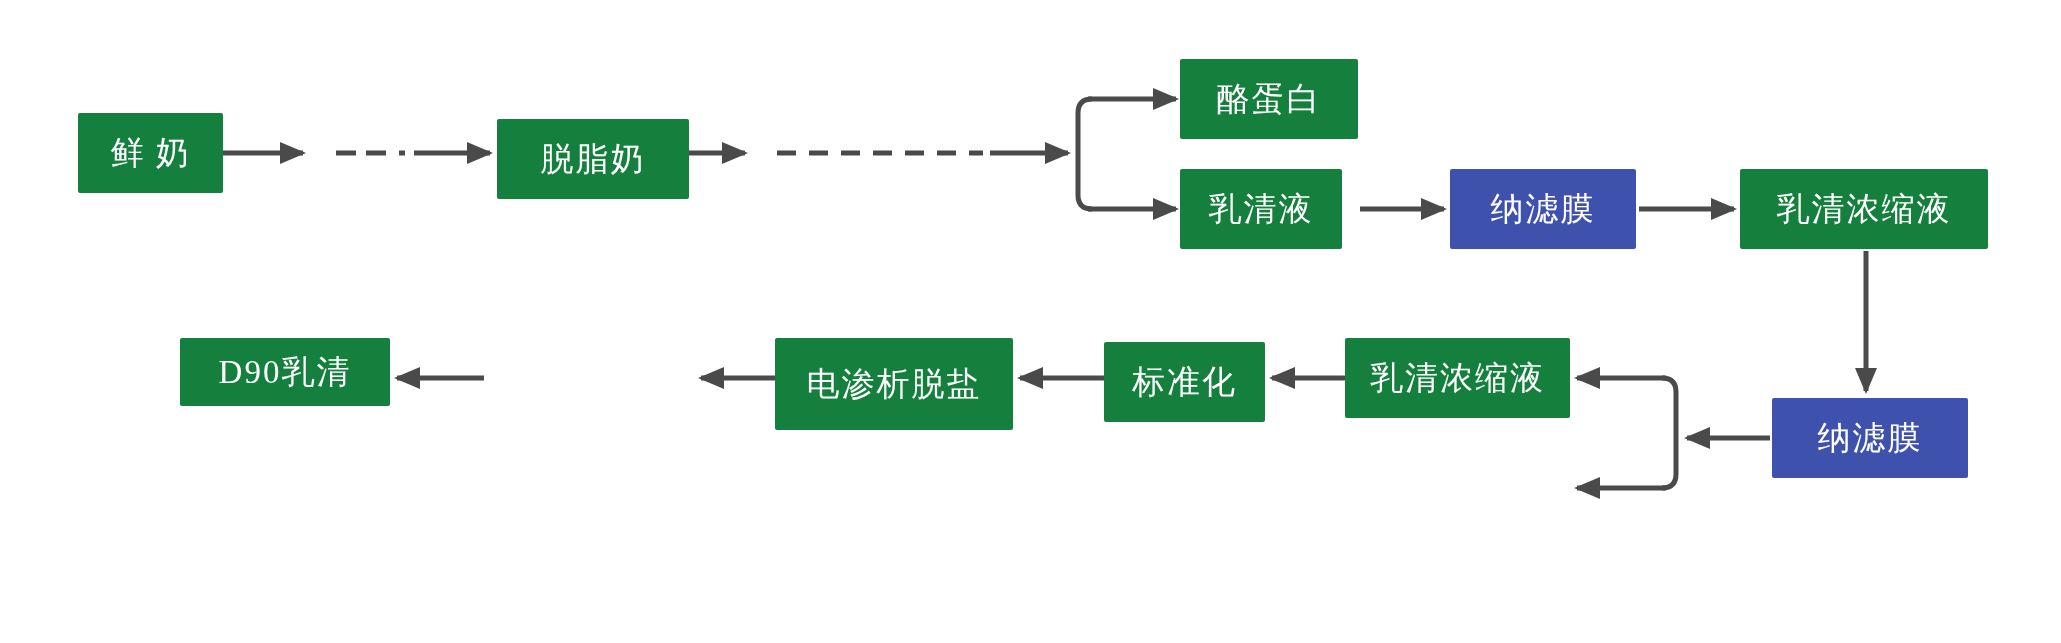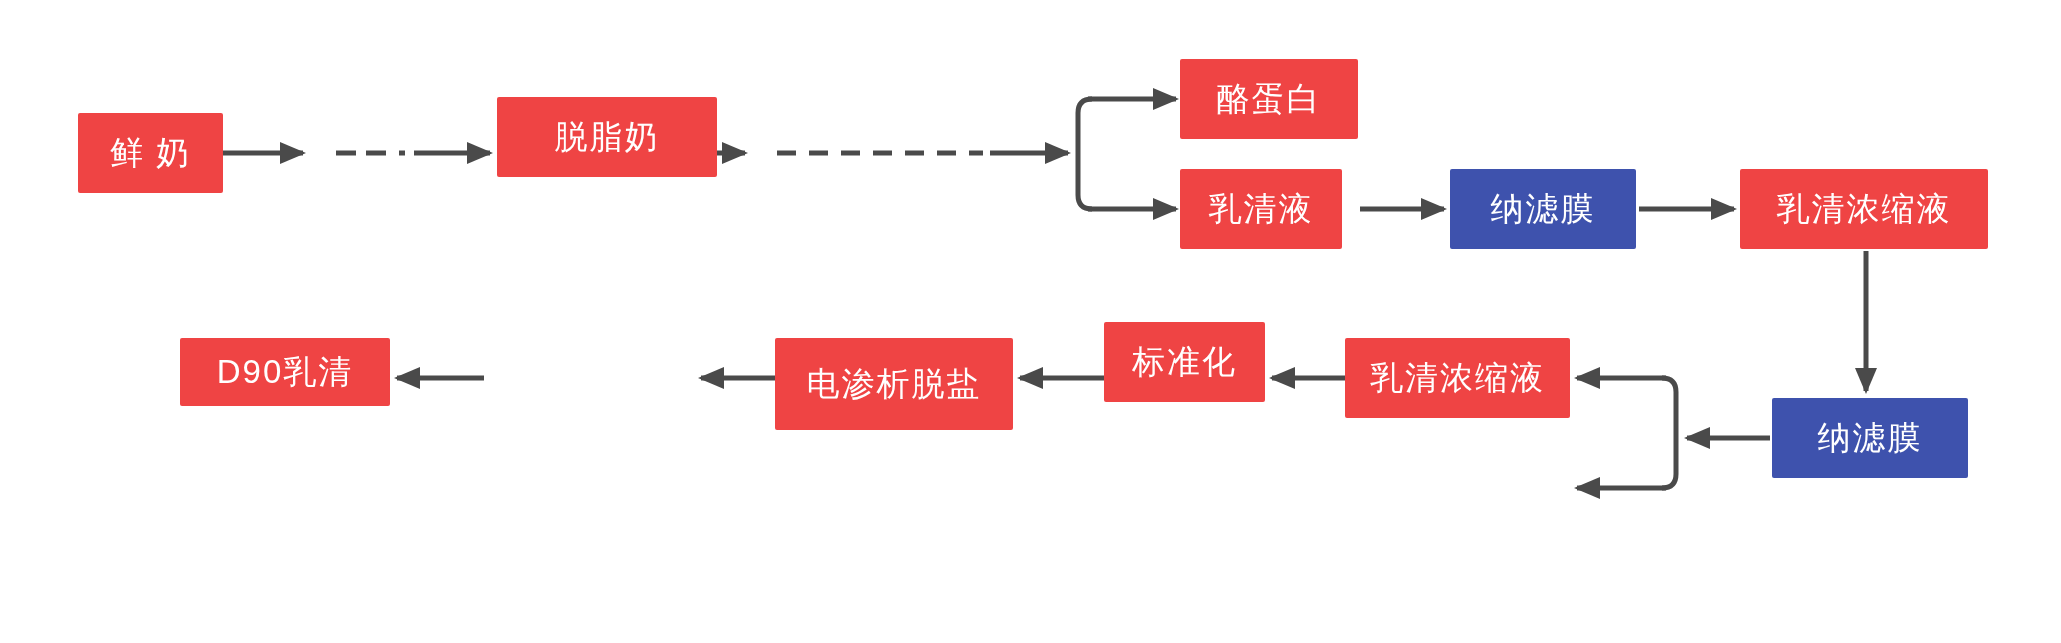--- a/index.html
+++ b/index.html
@@ -28,21 +28,21 @@
     align-items: center;
     justify-content: center;
     color: #ffffff;
     font-size: 33px;
     letter-spacing: 2px;
     font-weight: 400;
     border-radius: 2px;
     white-space: nowrap;
     box-sizing: border-box;
   }
-  .node.light { background: #ef4444; }
+  .node.light { background: #15803d; font-family: Liberation Serif, serif; }
   .node.dark  { background: #3E52AD; text-align: right; }
 
   .edge {
     stroke: #4A4A4A;
     stroke-width: 5;
     fill: none;
   }
   .bracket {
     stroke: #4A4A4A;
     stroke-width: 5;
@@ -97,25 +97,25 @@
     <path class="edge" d="M 1345 378 H 1272" marker-end="url(#ah)"></path>
 
     <path class="edge" d="M 1104 378 H 1020" marker-end="url(#ah)"></path>
 
     <path class="edge" d="M 775 378 H 701" marker-end="url(#ah)"></path>
 
     <path class="edge" d="M 484 378 H 397" marker-end="url(#ah)"></path>
   </svg>
 
   <div class="node light" style="left:78px;   top:113px; width:145px; height:80px">鲜 奶</div>
-  <div class="node light" style="left:497px;  top:97px; width:220px; height:80px">脱脂奶</div>
+  <div class="node light" style="left:497px;  top:119px; width:192px; height:80px">脱脂奶</div>
   <div class="node light" style="left:1180px; top:59px;  width:178px; height:80px">酪蛋白</div>
   <div class="node light" style="left:1180px; top:169px; width:162px; height:80px">乳清液</div>
   <div class="node dark" style="left:1450px; top:169px; width:186px; height:80px">纳滤膜</div>
   <div class="node light" style="left:1740px; top:169px; width:248px; height:80px">乳清浓缩液</div>
 
   <div class="node dark" style="left:1772px; top:398px; width:196px; height:80px">纳滤膜</div>
   <div class="node light" style="left:1345px; top:338px; width:225px; height:80px">乳清浓缩液</div>
-  <div class="node light" style="left:1104px; top:322px; width:161px; height:80px">标准化</div>
+  <div class="node light" style="left:1104px; top:342px; width:161px; height:80px">标准化</div>
   <div class="node light" style="left:775px;  top:338px; width:238px; height:92px">电渗析脱盐</div>
   <div class="node light" style="left:180px;  top:338px; width:210px; height:68px">D90乳清</div>
 
 </div>
 
 </body></html>

